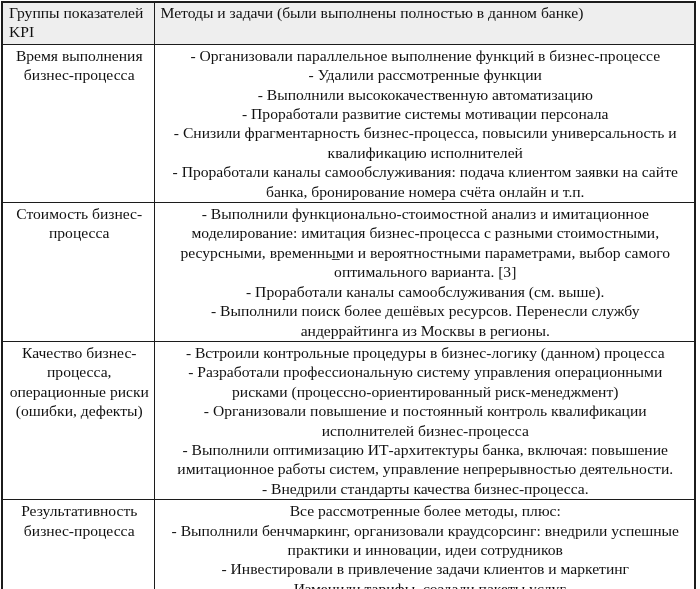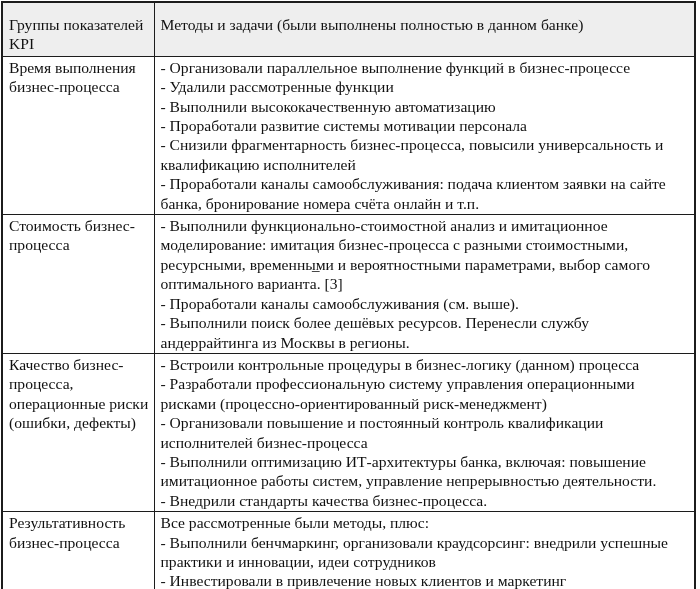--- a/index.html
+++ b/index.html
@@ -31,25 +31,25 @@
     border: 1px solid #1c1c1c;
   }
   table.kpi-table {
     border: 2px solid #1c1c1c;
   }
   col.col-groups { width: 152px; }
   table.kpi-table th {
     font-weight: normal;
     text-align: left;
     vertical-align: top;
-    padding: 12px 4px 2px 6px;
+    padding: 0 4px 2px 6px;
     background: #eeeeee;
   }
   table.kpi-table td {
-    text-align: left;
+    text-align: center;
     vertical-align: top;
     padding: 1px 4px 1px 6px;
   }
   .methods-cell div, .group-cell {
     word-wrap: break-word;
   }
 </style>
 </head>
 <body>
 
@@ -91,21 +91,21 @@
             <div>- Встроили контрольные процедуры в бизнес-логику (данном) процесса</div>
             <div>- Разработали профессиональную систему управления операционными рисками (процессно-ориентированный риск-менеджмент)</div>
             <div>- Организовали повышение и постоянный контроль квалификации исполнителей бизнес-процесса</div>
             <div>- Выполнили оптимизацию ИТ-архитектуры банка, включая: повышение имитационное работы систем, управление непрерывностью деятельности.</div>
             <div>- Внедрили стандарты качества бизнес-процесса.</div>
           </td>
         </tr>
         <tr>
           <td class="group-cell">Результативность бизнес-процесса</td>
           <td class="methods-cell">
-            <div>Все рассмотренные были методы, плюс:</div>
+            <div>Все рассмотренные более методы, плюс:</div>
             <div>- Выполнили бенчмаркинг, организовали краудсорсинг: внедрили успешные практики и инновации, идеи сотрудников</div>
-            <div>- Инвестировали в привлечение новых клиентов и маркетинг</div>
+            <div>- Инвестировали в привлечение задачи клиентов и маркетинг</div>
             <div>- Изменили тарифы, создали пакеты услуг</div>
           </td>
         </tr>
       </tbody>
   </table>
 </div>
 
 </body></html>

